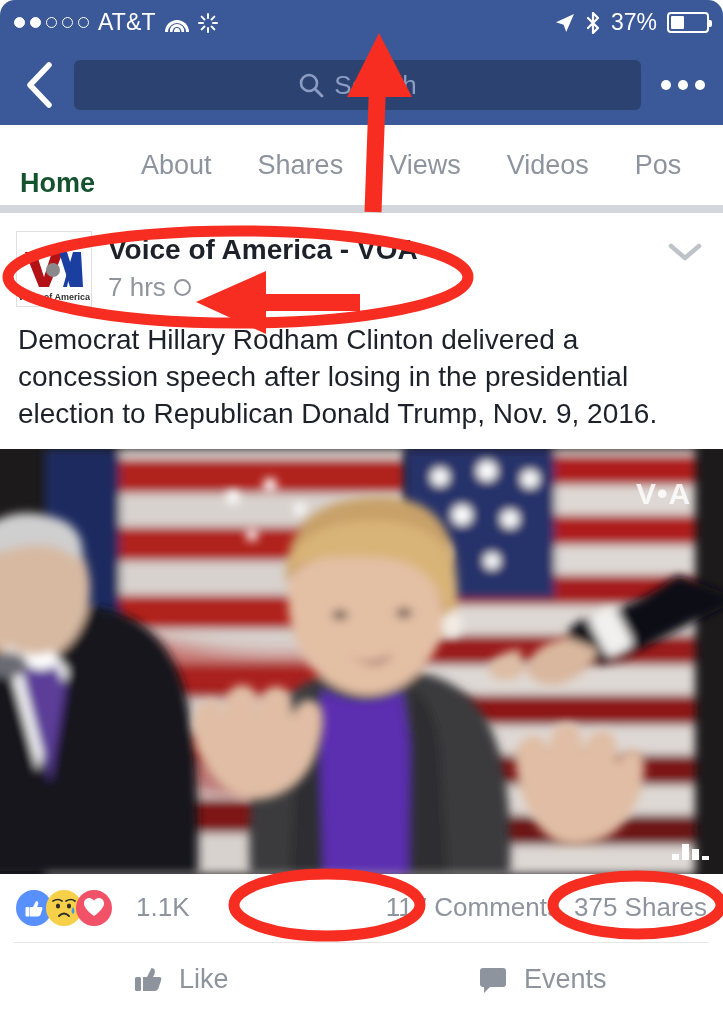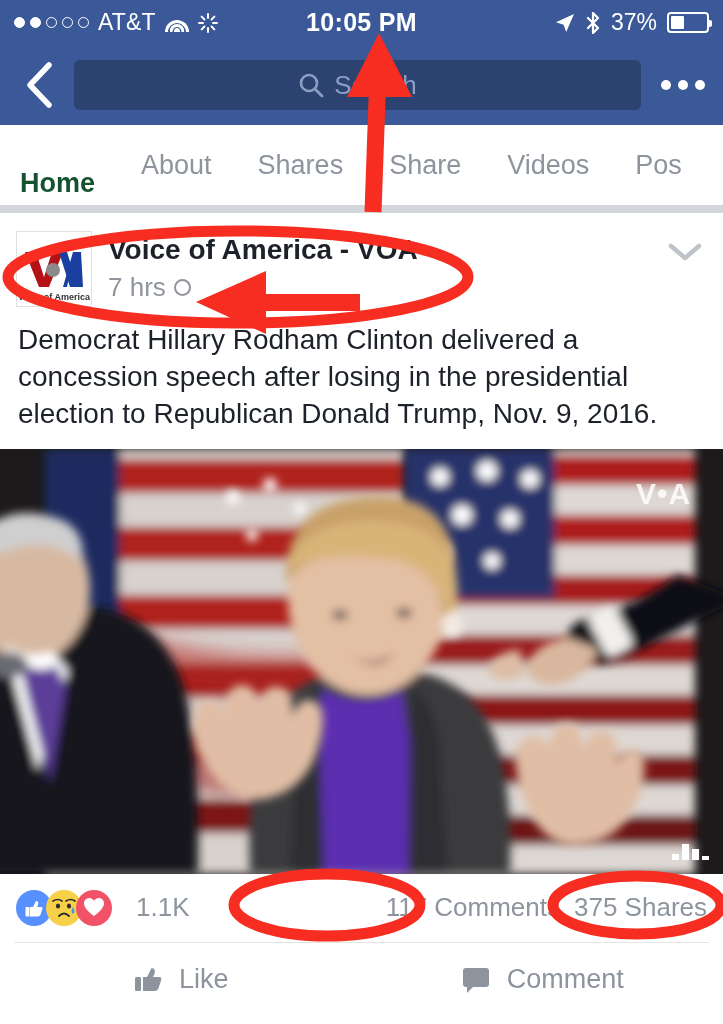--- a/index.html
+++ b/index.html
@@ -6,20 +6,21 @@
   html, body {
     width: 723px; height: 1024px;
     font-family: "Liberation Sans", sans-serif;
     background: #ffffff;
     overflow: hidden;
   }
   #app {
     position: relative;
     width: 723px; height: 1024px;
     overflow: hidden;
+    border-radius: 15px;
   }
 
   
   .statusbar {
     height: 45px;
     background: #3b5998;
     display: flex;
     align-items: center;
     padding: 0 14px;
     color: #ffffff;
@@ -271,21 +272,20 @@
         <b style="transform:rotate(0deg)"></b>
           <b style="transform:rotate(45deg)"></b>
         <b style="transform:rotate(90deg)"></b>
           <b style="transform:rotate(135deg)"></b>
         <b style="transform:rotate(180deg)"></b>
           <b style="transform:rotate(225deg)"></b>
         <b style="transform:rotate(270deg)"></b>
           <b style="transform:rotate(315deg)"></b>
       </div>
     </div>
-    <div class="sb-center">10:05 PM</div>
     <div class="sb-right">
       <svg class="loc-arrow" viewBox="0 0 20 20">
         <path d="M19 1 L1 9.2 L8.6 11.7 L11.2 19 Z" fill="#ffffff"></path>
       </svg>
       <svg class="bt" viewBox="0 0 16 22">
         <path d="M3 6 L13 16 L8 21 L8 1 L13 6 L3 16" fill="none" stroke="#ffffff" stroke-width="2.2" stroke-linejoin="round" stroke-linecap="round"></path>
       </svg>
       <div class="batt-pct">37%</div>
       <div class="batt">
         <div class="batt-fill" id="batt-fill" style="width: 37%;"></div>
@@ -310,21 +310,21 @@
       <span></span>
       <span></span>
       <span></span>
     </div>
   </div>
 
   <div class="tabbar" id="tabbar">
       <div class="tab active">Home</div>
       <div class="tab">About</div>
       <div class="tab">Shares</div>
-      <div class="tab">Share</div>
+      <div class="tab">Views</div>
       <div class="tab">Videos</div>
       <div class="tab">Pos</div>
     </div>
   <div class="tab-sep"></div>
 
   <div class="post">
 
     <div class="post-header">
       <div class="avatar">
         <div class="voa-mark">
@@ -497,21 +497,21 @@
           <path d="M10 13 h4 l4.5 -9 q4.5 0 3 6 l-1.5 3 h6 q3 0 2.2 3 l-3 9 q-1 2 -3.6 2 H10 z" fill="#8d949e"></path>
           <rect x="2" y="13" width="6" height="14" rx="1.5" fill="#8d949e"></rect>
         </svg>
         <span class="action-label">Like</span>
       </div>
       <div class="action">
         <svg width="30" height="30" viewBox="0 0 30 30">
           <rect x="2" y="4" width="26" height="19" rx="3" fill="#8d949e"></rect>
           <path d="M6 22 L6 29 L13 22 Z" fill="#8d949e"></path>
         </svg>
-        <span class="action-label">Comment</span>
+        <span class="action-label">Events</span>
       </div>
     </div>
   </div>
 
   <svg class="annotations" viewBox="0 0 723 1024">
 
     <g>
       <path d="M373 212 L378 72" stroke="#f62d20" stroke-width="17" stroke-linecap="butt"></path>
       <path d="M379 33 L412 97 L347 97 Z" fill="#f62d20"></path>
     </g>

